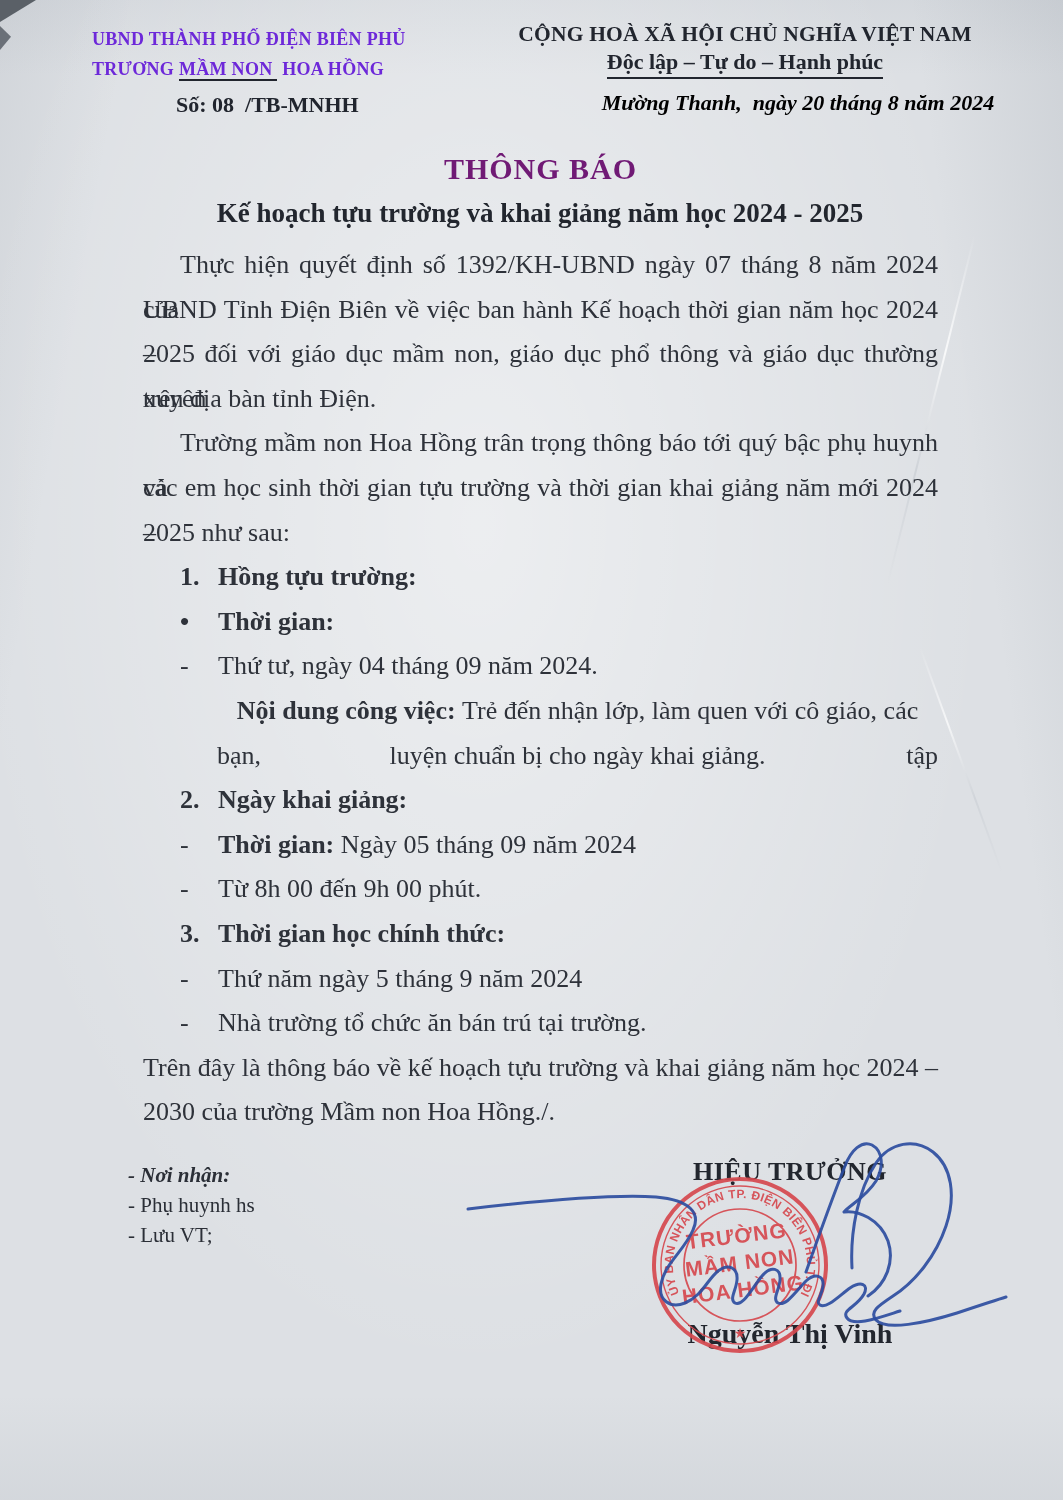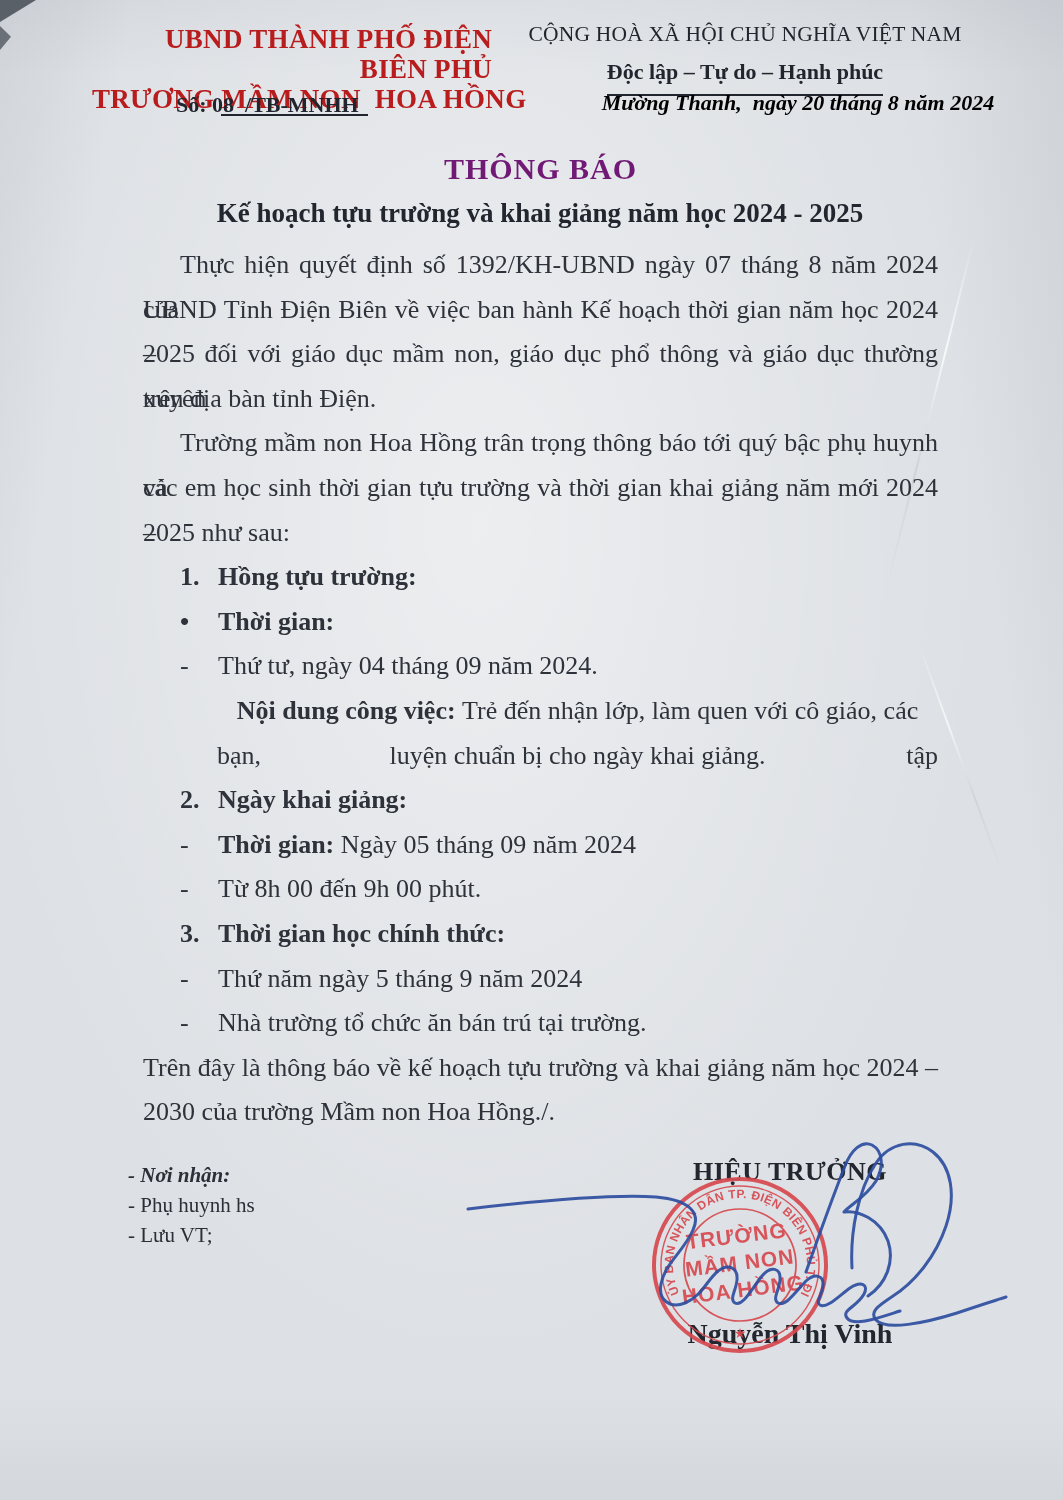--- a/index.html
+++ b/index.html
@@ -18,30 +18,30 @@
     background:linear-gradient(180deg,rgba(255,255,255,0),rgba(255,255,255,0.8),rgba(160,168,178,0.25),rgba(255,255,255,0));
     transform:rotate(14deg);}
   .crease2{position:absolute;left:960px;top:640px;width:2px;height:240px;
     background:linear-gradient(180deg,rgba(255,255,255,0),rgba(255,255,255,0.7),rgba(160,168,178,0.2),rgba(255,255,255,0));
     transform:rotate(-20deg);}
   .corner-notch{position:absolute;left:0;top:0;width:36px;height:22px;
     background:#5a6067;clip-path:polygon(0 0,100% 0,0 100%);}
   .corner-notch2{position:absolute;left:0;top:26px;width:11px;height:24px;
     background:#6a7078;clip-path:polygon(0 0,100% 45%,0 100%);}
 
-  .hdr-left{position:absolute;left:92px;top:24px;width:400px;text-align:right;
-    font-weight:bold;font-size:27px;color:#b91c1c;line-height:30px;letter-spacing:0.3px;}
+  .hdr-left{position:absolute;left:92px;top:24px;width:400px;text-align:left;
+    font-weight:bold;font-size:18px;color:#6d28d9;line-height:30px;letter-spacing:0.3px;}
   .uline{border-bottom:2px solid #21252e;white-space:pre;}
   .doc-number{position:absolute;left:176px;top:92px;font-weight:bold;font-size:22px;
     color:#21252e;white-space:pre;}
   .hdr-right{position:absolute;left:508px;top:20px;width:474px;text-align:center;
     color:#21252e;line-height:28px;}
-  .hdr-right .l1{font-weight:normal;font-size:21.5px;letter-spacing:0.2px;}
+  .hdr-right .l1{font-weight:bold;font-size:21.5px;letter-spacing:0.2px;}
   .hdr-right .l2{font-weight:bold;font-size:22px;display:inline-block;
-    border-bottom:2px solid #21252e;padding-bottom:8px;margin-top:10px;}
+    border-bottom:2px solid #21252e;padding-bottom:1px;margin-top:0;}
   .date-line{position:absolute;left:588px;top:90px;width:420px;text-align:center;
     font-weight:bold;font-style:italic;font-size:22px;color:#000000;white-space:pre;}
 
   .doc-title{position:absolute;left:143px;top:152px;width:795px;text-align:center;
     font-weight:bold;font-size:30px;letter-spacing:1px;color:#701a75;}
   .doc-subtitle{position:absolute;left:100px;top:198px;width:880px;text-align:center;
     font-weight:bold;font-size:27px;color:#22262e;}
 
   .body-lines{position:absolute;left:143px;top:243px;width:795px;font-size:26px;color:#2e323a;}
   .bl{line-height:44.6px;height:44.6px;white-space:normal;}

